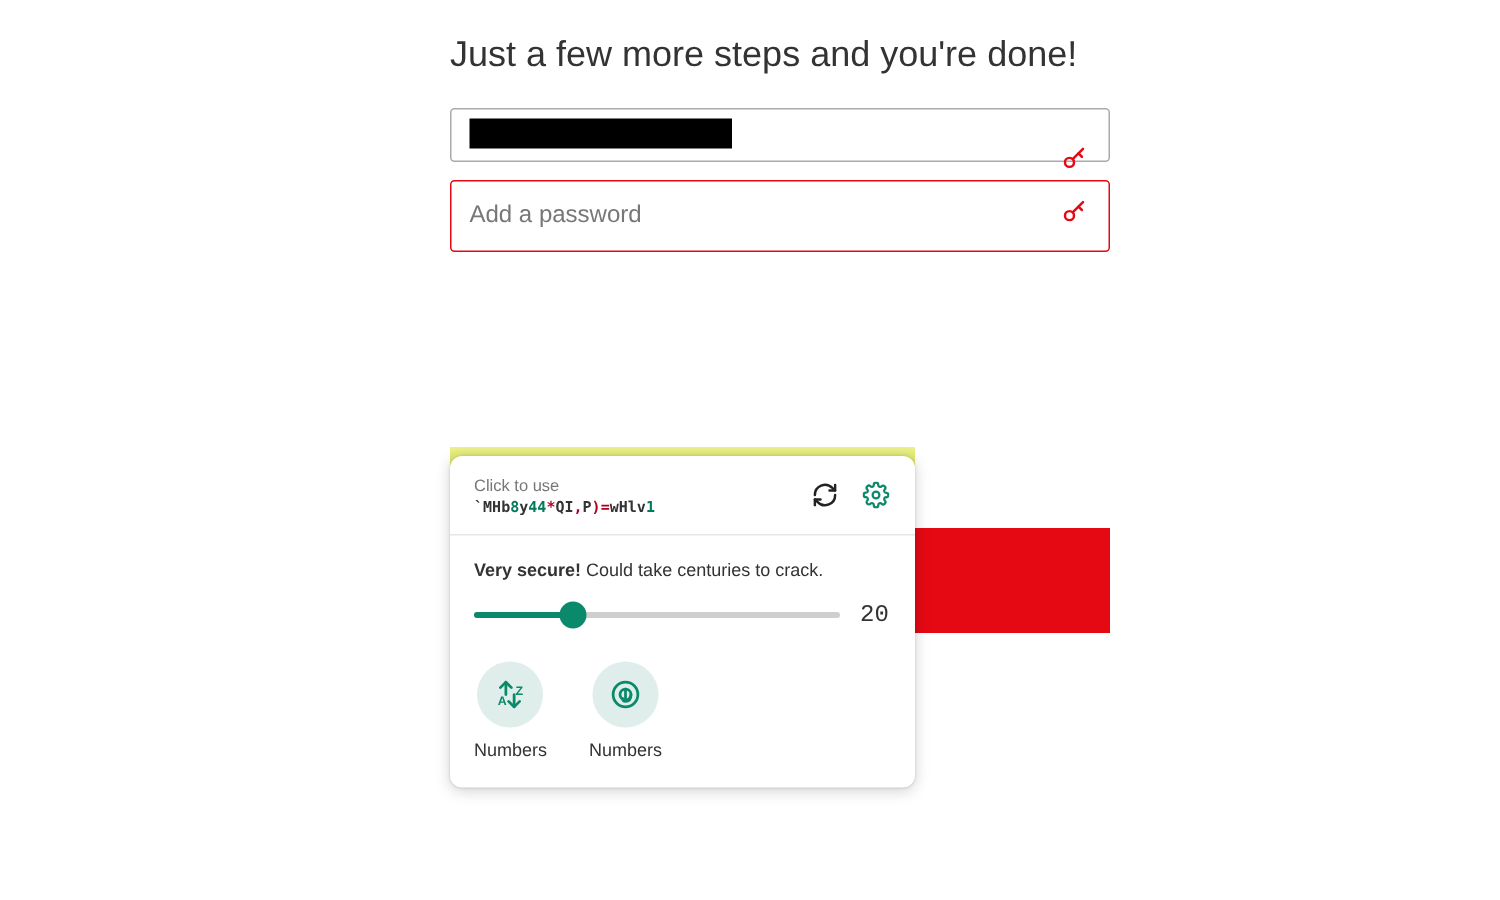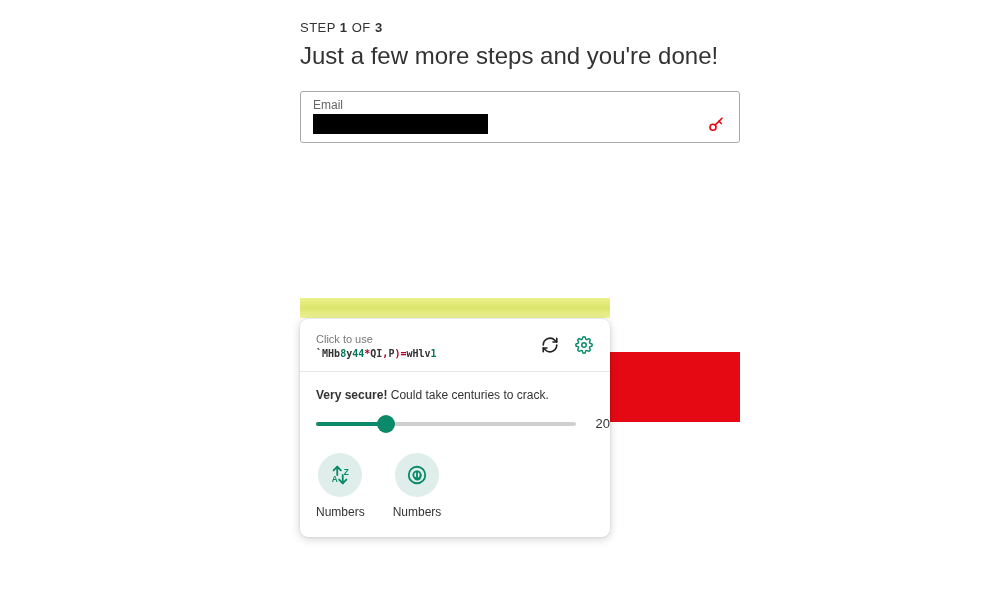--- a/index.html
+++ b/index.html
@@ -87,21 +87,21 @@
       width: 440px;
       height: 70px;
       background: #e50914;
       border: none;
       z-index: 0;
     }
     
     .pw-popup {
       position: absolute;
       left: 300px;
-      top: 319px;
+      top: 304px;
       width: 310px;
       background: #fff;
       border-radius: 8px;
       box-shadow: 0 2px 10px rgba(0,0,0,.18), 0 0 2px rgba(0,0,0,.15);
       z-index: 5;
       overflow: hidden;
     }
     .pw-top {
       padding: 14px 16px 12px 16px;
       border-bottom: 1px solid #e6e6e6;
@@ -128,21 +128,21 @@
       gap: 14px;
       align-items: center;
       padding-top: 2px;
     }
     .icon-btn {
       width: 20px; height: 20px;
       display: flex; align-items: center; justify-content: center;
       cursor: pointer;
     }
     .pw-body {
-      padding: 16px 0 18px 16px;
+      padding: 16px 16px 18px 16px;
     }
     .secure-line {
       font-size: 12px;
       color: #333;
       margin-bottom: 14px;
     }
     .secure-line b { font-weight: 700; }
     .slider-row {
       display: flex;
       align-items: center;
@@ -165,24 +165,25 @@
     .slider-knob {
       position: absolute;
       left: 27%;
       top: 50%;
       transform: translate(-50%, -50%);
       width: 18px; height: 18px;
       border-radius: 50%;
       background: #0a8a6a;
     }
     .slider-value {
-      font-size: 13px;
+      font-size: 16px;
       color: #333;
       width: 22px;
-      text-align: right;
+      text-align: center;
+      font-family: Liberation Mono, monospace;
     }
     .toggles {
       display: flex;
       gap: 28px;
     }
     .toggle {
       display: flex;
       flex-direction: column;
       align-items: center;
       gap: 8px;
@@ -196,39 +197,45 @@
     }
     .toggle-label {
       font-size: 12px;
       color: #333;
     }
   </style>
 </head>
 <body>
 
 <div class="container">
-  <div class="step-label">
-    <span>STEP</span> <b>1</b> <span>OF</span> <b>3</b>
-  </div>
   <div class="subtitle">
     <span>Just a few more steps and you're done!</span><br>
   </div>
 
   <div class="field email">
-    <label>Email</label>
     <div class="redacted"></div>
     <span class="key-icon email-key">
       <svg width="18" height="18" viewBox="0 0 24 24" fill="none" stroke="#e50914" stroke-width="2.2" stroke-linecap="round" stroke-linejoin="round">
           <circle cx="8" cy="15" r="4"></circle>
           <path d="M10.8 12.2 L20 3"></path>
           <path d="M16 7 l3 3"></path>
         </svg>
     </span>
   </div>
 
+  <div class="field password">
+    <span class="placeholder">Add a password</span>
+    <span class="key-icon">
+      <svg width="18" height="18" viewBox="0 0 24 24" fill="none" stroke="#e50914" stroke-width="2.2" stroke-linecap="round" stroke-linejoin="round">
+          <circle cx="8" cy="15" r="4"></circle>
+          <path d="M10.8 12.2 L20 3"></path>
+          <path d="M16 7 l3 3"></path>
+        </svg>
+    </span>
+  </div>
 </div>
 
 <div class="yellow-bar"></div>
 <button class="next-btn"></button>
 
 <div class="pw-popup">
   <div class="pw-top">
     <div class="pw-top-left">
       <div class="pw-click-label">Click to use</div>
       <div class="pw-string" id="pw-string"><span class="c-dk">`</span><span class="c-dk">M</span><span class="c-dk">H</span><span class="c-dk">b</span><span class="c-dg">8</span><span class="c-dk">y</span><span class="c-dg">4</span><span class="c-dg">4</span><span class="c-rd">*</span><span class="c-dk">Q</span><span class="c-dk">I</span><span class="c-rd">,</span><span class="c-dk">P</span><span class="c-rd">)</span><span class="c-rd">=</span><span class="c-dk">w</span><span class="c-dk">H</span><span class="c-dk">l</span><span class="c-dk">v</span><span class="c-dg">1</span></div>

